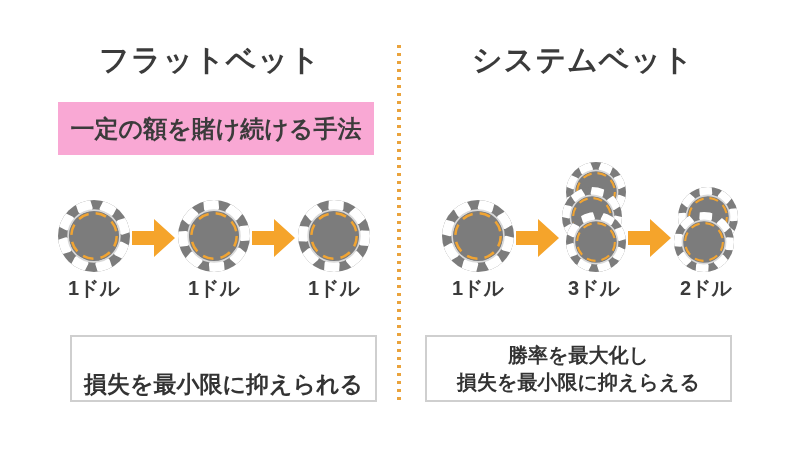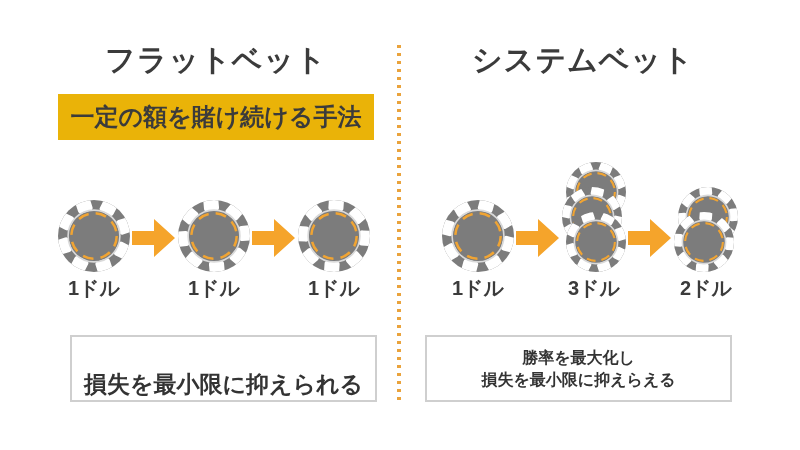--- a/index.html
+++ b/index.html
@@ -5,24 +5,24 @@
   html,body { margin:0; padding:0; background:#fff; }
   .canvas {
     position:relative; width:800px; height:450px; background:#fff;
     font-family:"Liberation Sans","DejaVu Sans",sans-serif; overflow:hidden;
     --accent:#f5a42b; --divider:#eaa33c; --text:#3b3b3b;
   }
   .title {
     position:absolute; top:42px; font-size:30px; font-weight:900;
     color:var(--text); text-align:center; letter-spacing:1px; line-height:36px;
   }
-  #title-left  { left:58px;  width:316px; }
+  #title-left  { left:52px;  width:316px; }
   #title-right { left:424px; width:318px; }
   .subtitle {
-    position:absolute; top:94px; height:46px; background:#eab308;
+    position:absolute; top:102px; height:53px; background:#f9a8d4;
     display:flex; align-items:center; justify-content:center;
     font-size:24px; font-weight:800; color:var(--text); white-space:nowrap;
   }
   #sub-left  { left:58px;  width:316px; }
   #sub-right { left:424px; width:318px; }
   .steps {
     position:absolute; bottom:150px; display:flex;
     align-items:flex-end; justify-content:space-between;
   }
   #steps-left  { left:56px;  width:316px; }
@@ -37,21 +37,21 @@
     position:absolute; left:397px; top:45px; width:4px; height:360px;
     background:repeating-linear-gradient(to bottom, var(--divider) 0 3px, transparent 3px 8px);
   }
   .note {
     position:absolute; top:335px; height:67px; background:#fff;
     border:2px solid #cfcfcf; box-sizing:border-box;
     display:flex; flex-direction:column; align-items:center; justify-content:center;
     color:#333; font-weight:800; text-align:center;
   }
   #note-left  { left:70px;  width:307px; font-size:23px;justify-content:flex-end; }
-  #note-right { left:425px; width:307px; font-size:16px; line-height:1.35; }
+  #note-right { left:425px; width:307px; font-size:20px; line-height:1.35; }
 </style>
 </head>
 <body>
 
 <div class="canvas" style="--accent: #f5a42b; --divider: #eaa33c; --text: #3b3b3b;">
 
   <div class="title" id="title-left">フラットベット</div>
   <div class="title" id="title-right">システムベット</div>
 
   <div class="subtitle" id="sub-left">一定の額を賭け続ける手法</div>

